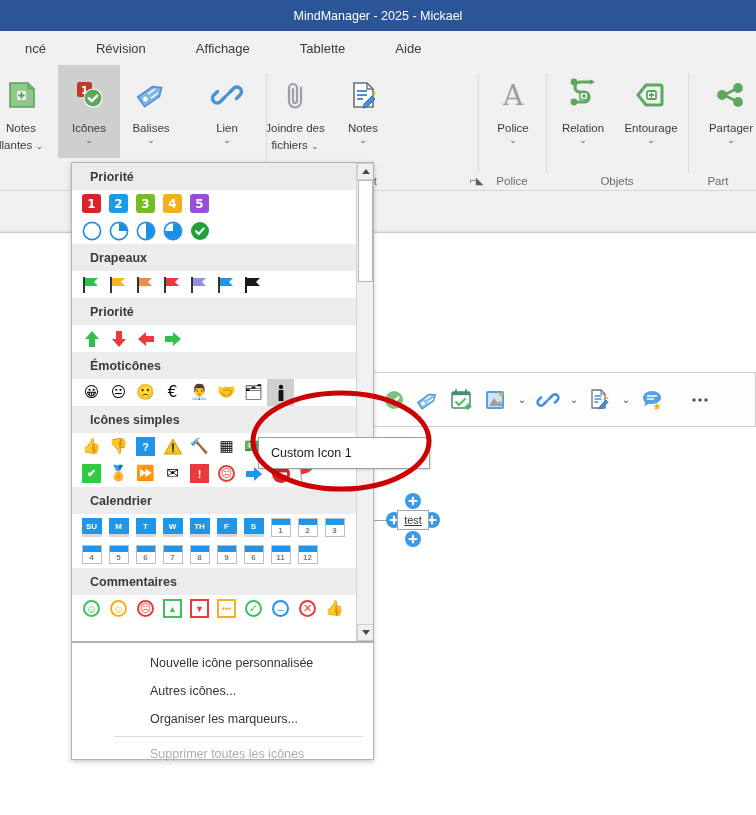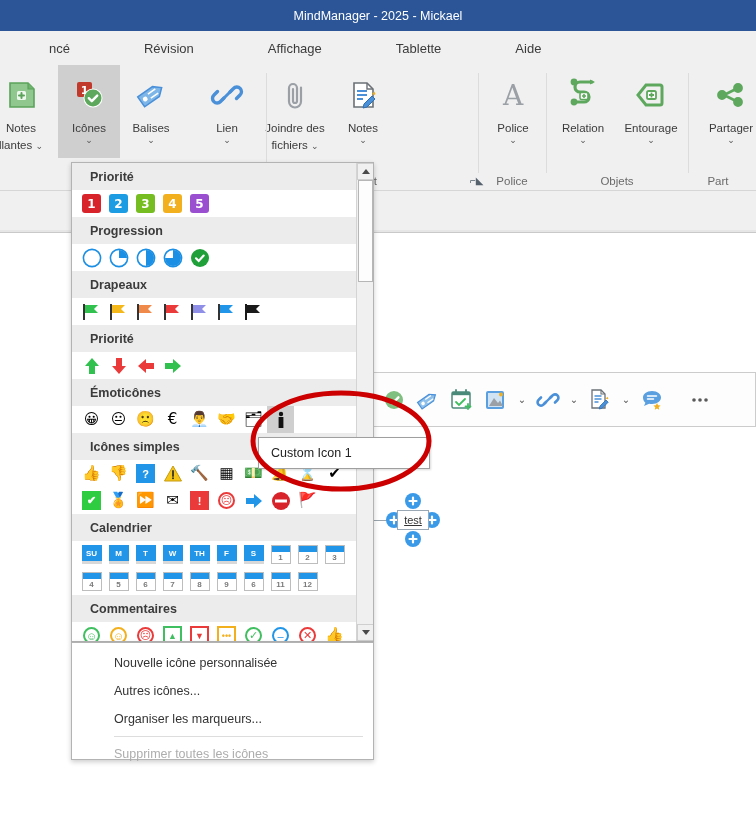--- a/index.html
+++ b/index.html
@@ -19,21 +19,21 @@
     font-size:12.5px;
   }
 
   
   .tabstrip{
     position:absolute; left:0; top:31px; width:756px; height:34px;
     background:#f0f0f0;
     display:flex; align-items:center; gap:0px; padding-left:0px;
     font-size:13px; color:#3b3b3b;
   }
-  .tab{ padding:4px 25px; cursor:default; white-space:nowrap;margin-left:24px; }
+  .tab{ padding:4px 25px; cursor:default; white-space:nowrap; }
 
   
   .ribbon{
     position:absolute; left:0; top:65px; width:756px; height:126px;
     background:#f0f0f0; border-bottom:1px solid #d6d6d6;
   }
   .rgroup{
     position:absolute; top:0; height:126px;
     display:flex; align-items:flex-start;
   }
@@ -121,21 +121,21 @@
 
   
   .ctxmenu{
     position:absolute; left:71px; top:642px; width:303px; height:118px;
     background:#ffffff; border:1px solid #b3b3b3;
     box-shadow:0 2px 5px rgba(0,0,0,.20);
     padding-top:6px;
   }
   .ctxitem{
     height:28px; display:flex; align-items:center; padding-left:42px;
-    font-size:12.5px; color:#333333; cursor:default;
+    font-size:12.5px; color:#333333; cursor:default;margin-left:36px;
   }
   .ctxitem.disabled{ color:#adadad; }
   .ctxsep{ height:1px; background:#dddddd; margin:3px 10px 3px 42px; }
 
   
   .tooltip{
     position:absolute; left:258px; top:437px; width:172px; height:32px;
     background:#ffffff; border:1px solid #9f9f9f;
     display:flex; align-items:center; padding-left:12px;
     font-size:12.5px; color:#222;
@@ -439,21 +439,20 @@
         <div class="cell">
           <div class="num" style="background: rgb(118, 189, 34);">3</div>
         </div>
         <div class="cell">
           <div class="num" style="background: rgb(242, 176, 30);">4</div>
         </div>
         <div class="cell">
           <div class="num" style="background: rgb(154, 79, 209);">5</div>
         </div>
       </div>
-      <div class="sect-head">Progression</div>
       <div class="sect-row">
         <div class="cell">
           <svg width="20" height="20" viewBox="0 0 20 20">
       <circle cx="10" cy="10" r="8.6" fill="#fff" stroke="#1b8fe3" stroke-width="1.6"></circle>
           </svg>
         </div>
         <div class="cell">
           <svg width="20" height="20" viewBox="0 0 20 20">
       <circle cx="10" cy="10" r="8.6" fill="#fff" stroke="#1b8fe3" stroke-width="1.6"></circle>
             <path d="M10 10 L10 2 A8 8 0 0 1 18 10 Z" fill="#1b8fe3"></path>

